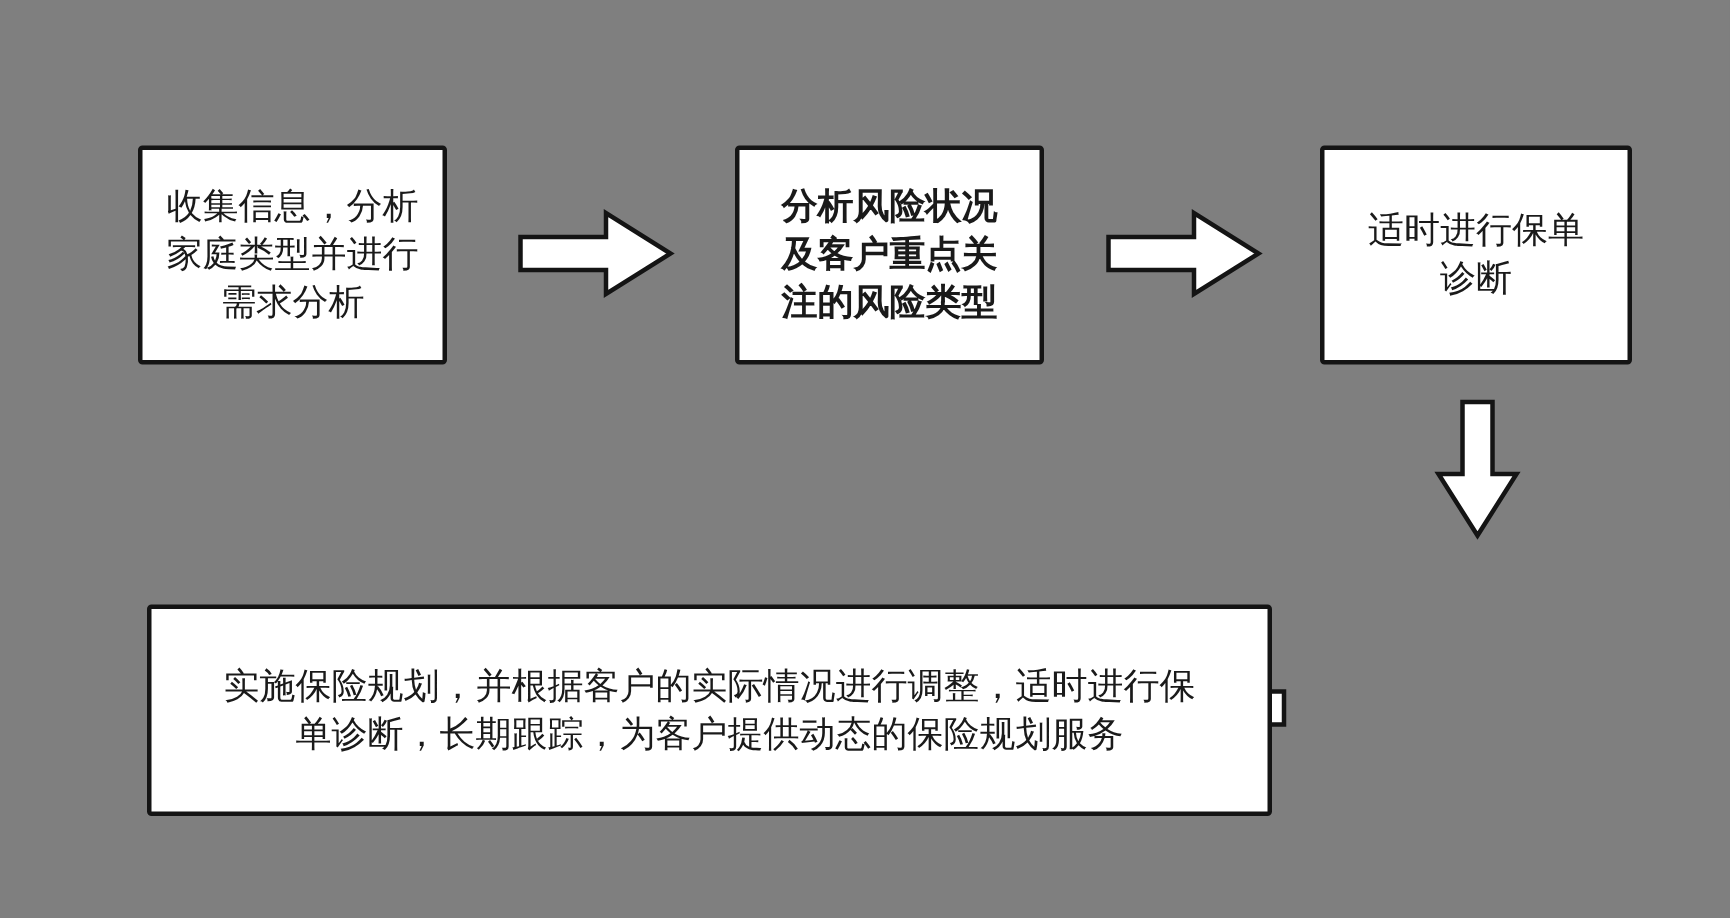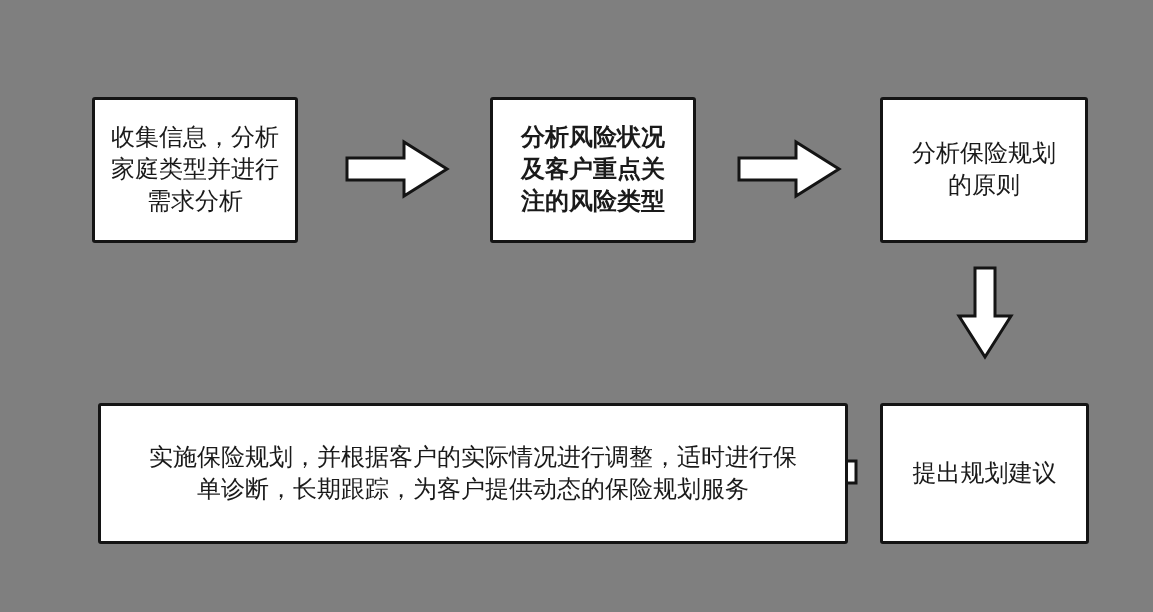--- a/index.html
+++ b/index.html
@@ -63,29 +63,28 @@
   </div>
 
   <div class="flow-box" id="box2">分析风险状况及客户重点关注的风险类型</div>
 
   <div class="arrow" id="arrow2">
     <svg width="105" height="62" viewBox="0 0 105 62">
       <polygon points="2,20 59,20 59,4 102,31 59,58 59,42 2,42" fill="#ffffff" stroke="#141414" stroke-width="3" stroke-linejoin="miter"></polygon>
     </svg>
   </div>
 
-  <div class="flow-box" id="box3">分析保险规划的原则</div>
+  <div class="flow-box" id="box3">适时进行保单诊断</div>
 
   <div class="arrow" id="arrow3">
     <svg width="58" height="94" viewBox="0 0 58 94">
       <polygon points="19,2 39,2 39,50 55,50 29,91 3,50 19,50" fill="#ffffff" stroke="#141414" stroke-width="3" stroke-linejoin="miter"></polygon>
     </svg>
   </div>
 
-  <div class="flow-box" id="box4">提出规划建议</div>
 
   <div class="arrow" id="arrow4">
     <svg width="112" height="62" viewBox="0 0 112 62">
       <polygon points="110,20 48,20 48,4 3,31 48,58 48,42 110,42" fill="#ffffff" stroke="#141414" stroke-width="3" stroke-linejoin="miter"></polygon>
     </svg>
   </div>
 
   <div class="flow-box" id="box5">实施保险规划，并根据客户的实际情况进行调整，适时进行保单诊断，长期跟踪，为客户提供动态的保险规划服务</div>
 
 </div>

